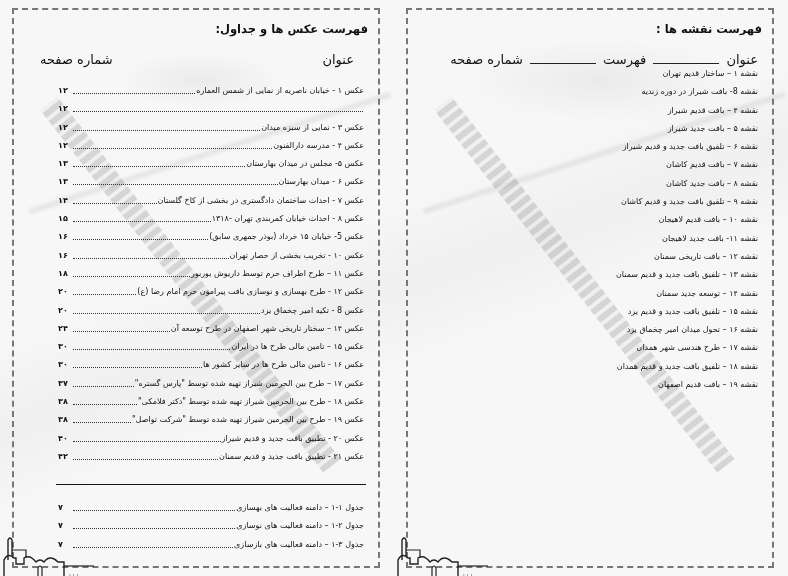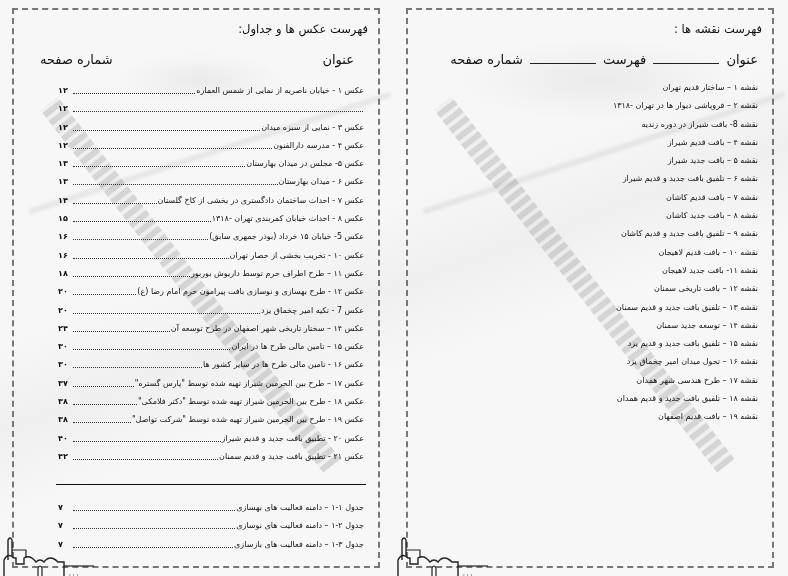--- a/index.html
+++ b/index.html
@@ -32,21 +32,21 @@
     position: absolute; width: 22px; height: 460px;
     background: repeating-linear-gradient(0deg, rgba(90,90,90,0.22) 0 6px, rgba(200,200,200,0.15) 6px 10px);
     transform: rotate(-38deg); transform-origin: top left;
     filter: blur(0.6px);
   }
   .map-road {
     position: absolute; height: 6px; background: rgba(150,150,150,0.16); filter: blur(1.5px);
   }
   .title {
     position: absolute; right: 26px; top: 22px;
-    direction: rtl; font-weight: normal; font-size: 11.5px;
+    direction: rtl; font-weight: bold; font-size: 11.5px;
   }
   .col-head {
     position: absolute; top: 52px; font-size: 13px; direction: rtl;
   }
   .list { position: absolute; direction: rtl; font-size: 8px; }
   .row {
     position: relative; height: 18.3px; line-height: 18.3px; white-space: nowrap;
   }
   .row .lbl { }
   .left .row { display: flex; }
@@ -136,21 +136,21 @@
         <span class="lbl">عکس  ۱۱ – طرح اطراف حرم توسط داریوش بوربور</span>
         <span class="dots"></span>
         <span class="pg">۱۸</span>
       </div>
       <div class="row">
         <span class="lbl">عکس ۱۲   - طرح بهسازی و نوسازی بافت پیرامون حرم امام رضا (ع)</span>
         <span class="dots"></span>
         <span class="pg">۲۰</span>
       </div>
       <div class="row">
-        <span class="lbl">عکس  7  - تکیه امیر چخماق یزد</span>
+        <span class="lbl">عکس  8  - تکیه امیر چخماق یزد</span>
         <span class="dots"></span>
         <span class="pg">۲۰</span>
       </div>
       <div class="row">
         <span class="lbl">عکس  ۱۴ – سختار تاریخی شهر اصفهان در طرح توسعه آن</span>
         <span class="dots"></span>
         <span class="pg">۲۴</span>
       </div>
       <div class="row">
         <span class="lbl">عکس  ۱۵ – تامین مالی طرح ها در ایران</span>
@@ -226,23 +226,22 @@
 
   <div class="title">فهرست نقشه ها :</div>
   <div class="col-head" style="right:30px;">
     <span>عنوان</span>
     <span class="head-fill"></span>
     <span>فهرست</span>
     <span class="head-fill"></span>
     <span>شماره صفحه</span>
   </div>
 
-  <div class="list" id="map-list" style="right:30px;left:30px;top:79px;">
+  <div class="list" id="map-list" style="right:30px;left:30px;top:65px;">
       <div class="row"><span class="lbl">نقشه ۱ – ساختار قدیم تهران</span></div>
-      <div class="row"><span class="lbl">نقشه ۲ – فروپاشی دیوار ها در تهران -۱۳۱۸</span></div>
       <div class="row"><span class="lbl">نقشه 8- بافت شیراز در دوره زندیه</span></div>
       <div class="row"><span class="lbl">نقشه ۴ – بافت قدیم شیراز</span></div>
       <div class="row"><span class="lbl">نقشه ۵ – بافت جدید شیراز</span></div>
       <div class="row"><span class="lbl">نقشه ۶ – تلفیق بافت جدید و قدیم شیراز</span></div>
       <div class="row"><span class="lbl">نقشه ۷ – بافت قدیم کاشان</span></div>
       <div class="row"><span class="lbl">نقشه ۸ – بافت جدید کاشان</span></div>
       <div class="row"><span class="lbl">نقشه ۹ – تلفیق بافت جدید و قدیم کاشان</span></div>
       <div class="row"><span class="lbl">نقشه ۱۰ – بافت قدیم لاهیجان</span></div>
       <div class="row"><span class="lbl">نقشه ۱۱- بافت جدید لاهیجان</span></div>
       <div class="row"><span class="lbl">نقشه ۱۲ – بافت تاریخی سمنان</span></div>

